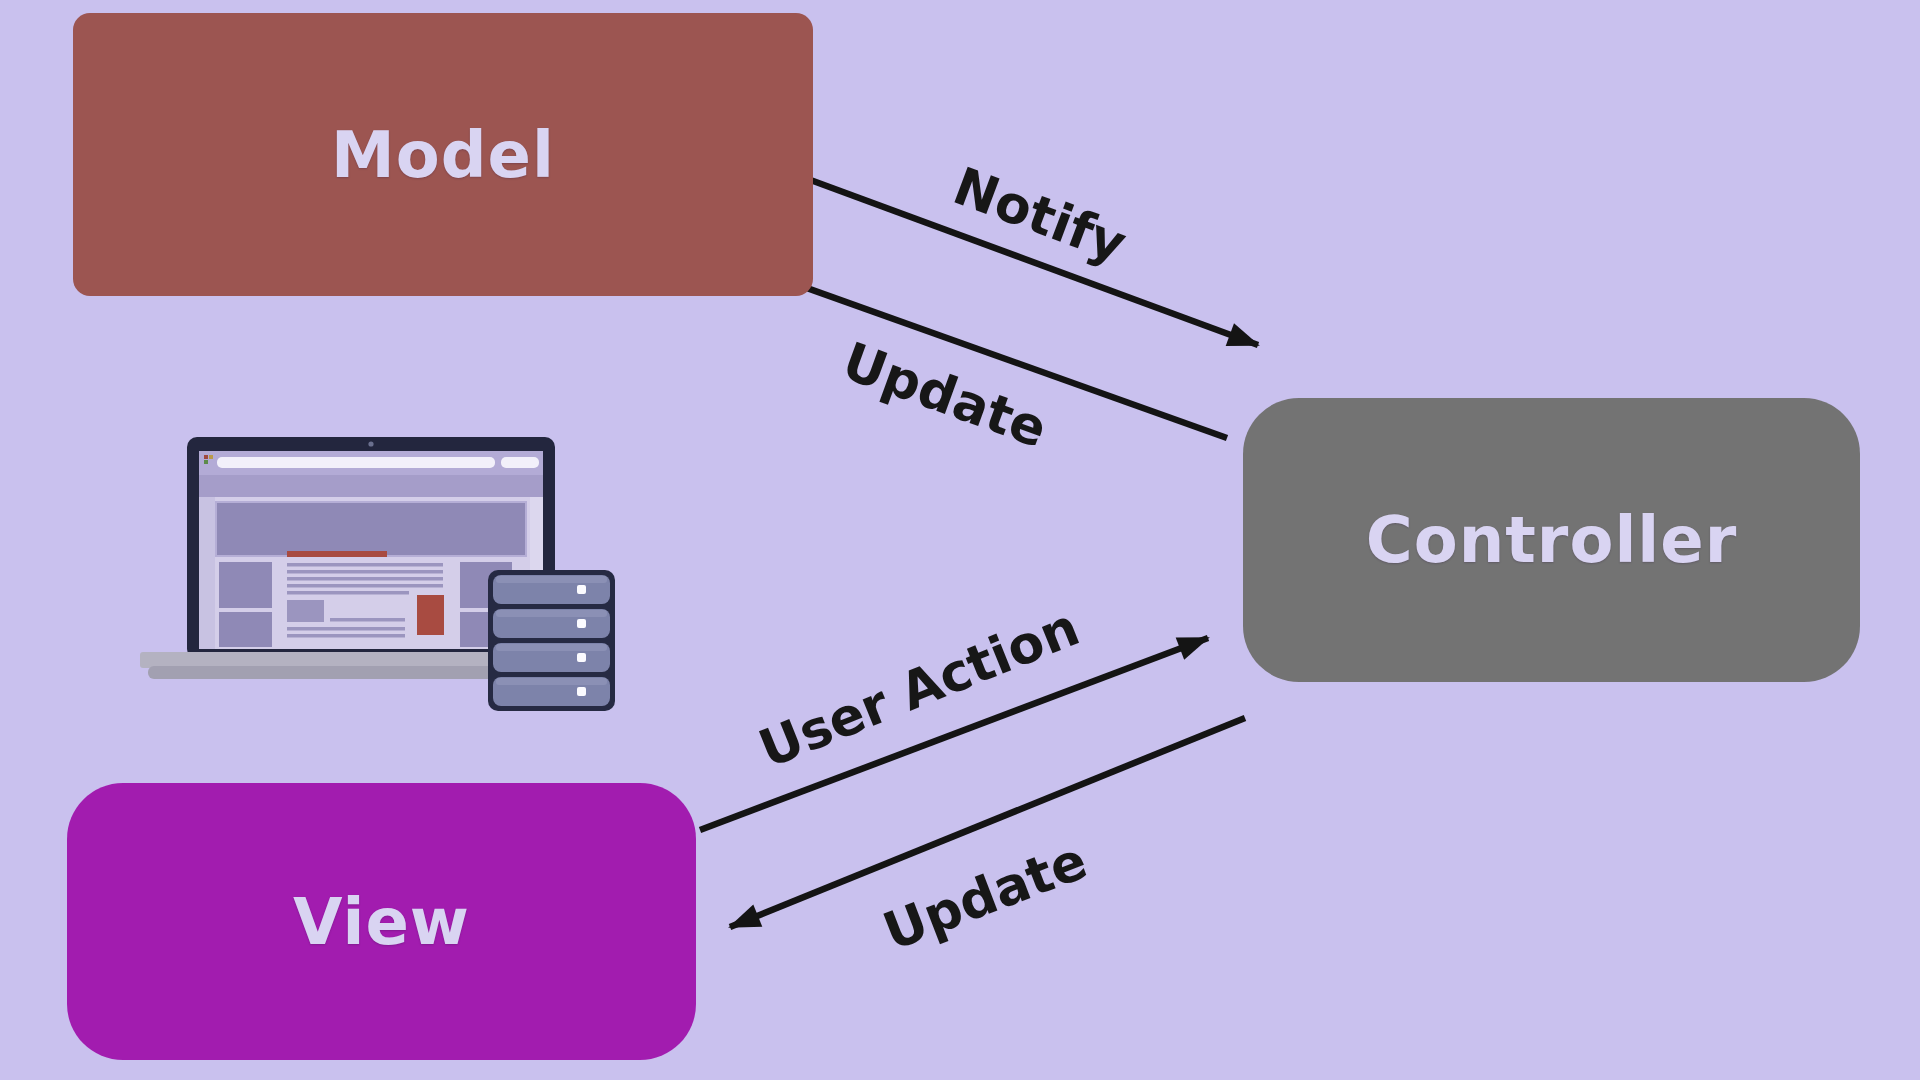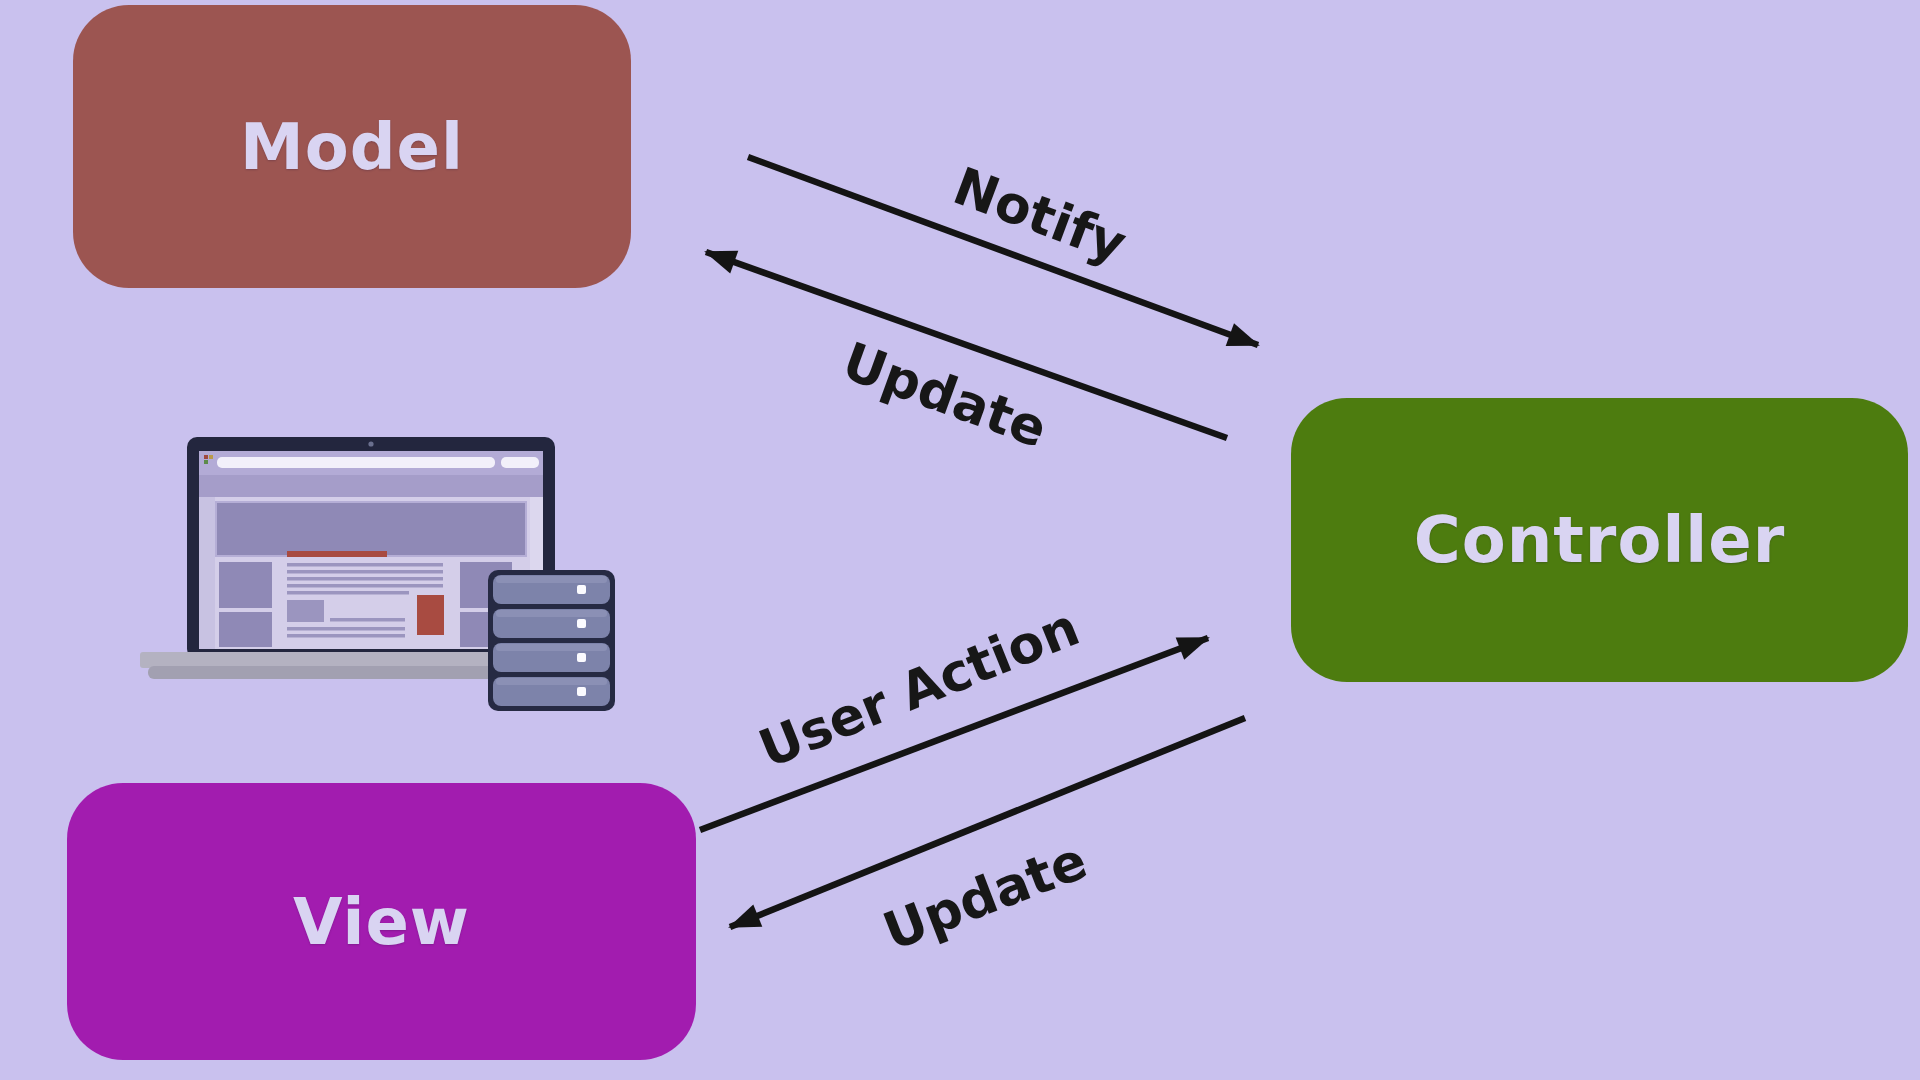--- a/index.html
+++ b/index.html
@@ -22,21 +22,21 @@
     align-items: center;
     justify-content: center;
   }
   .node .node-label {
     font-size: 64px;
     font-weight: 700;
     color: #d9d4f2;
     letter-spacing: 1px;
     text-shadow: 0 1px 2px rgba(40,20,60,0.25);
   }
-  .node-model      { left: 73px;   top: 5px;  width: 558px; height: 283px; }
+  .node-model      { left: 73px;   top: 13px;  width: 740px; height: 283px; border-radius: 17px; }
   .node-controller { left: 1243px; top: 398px; width: 617px; height: 284px; }
   .node-view       { left: 67px;   top: 783px; width: 629px; height: 277px; }
 
   
   .arrows {
     position: absolute;
     left: 0; top: 0;
     width: 1920px; height: 1080px;
   }
 
@@ -75,21 +75,21 @@
     <line x1="748" y1="157" x2="1258" y2="345" stroke="#141414" stroke-width="6.5" marker-end="url(#ah)"></line>
     <line x1="1227" y1="438" x2="706" y2="252" stroke="#141414" stroke-width="6.5" marker-end="url(#ah)"></line>
     <line x1="700" y1="830" x2="1208" y2="638" stroke="#141414" stroke-width="6.5" marker-end="url(#ah)"></line>
     <line x1="1245" y1="718" x2="730" y2="927" stroke="#141414" stroke-width="6.5" marker-end="url(#ah)"></line>
   </svg>
 
   <div class="node node-model" style="background-color: rgb(156, 85, 81);">
     <span class="node-label">Model</span>
   </div>
 
-  <div class="node node-controller" style="background-color: #4d7c0f; margin-left: 48px;">
+  <div class="node node-controller" style="background-color: #737373;">
     <span class="node-label">Controller</span>
   </div>
 
   <div class="node node-view" style="background-color: #a21caf;">
     <span class="node-label">View</span>
   </div>
 
   <div class="edge-label edge-label-notify">Notify</div>
   <div class="edge-label edge-label-update-top">Update</div>
   <div class="edge-label edge-label-user-action">User Action</div>

